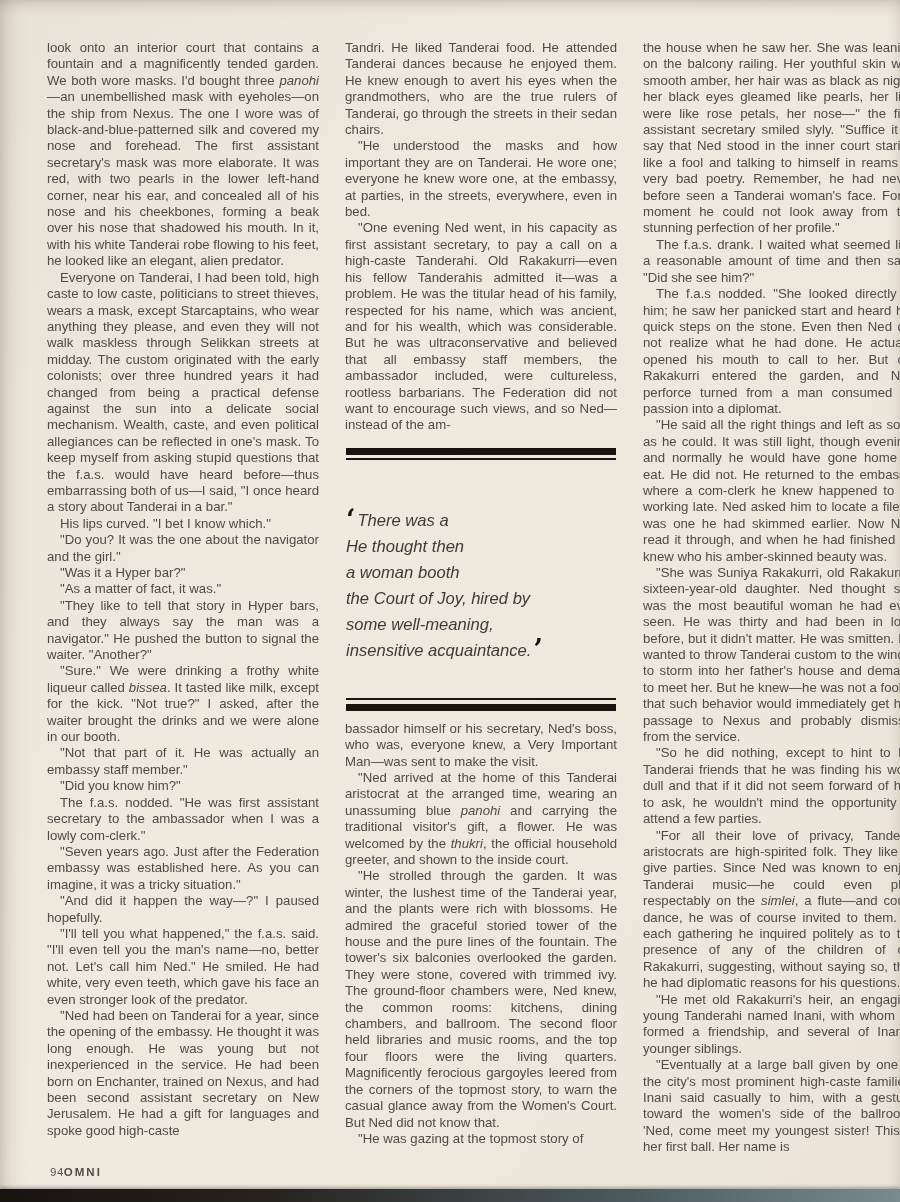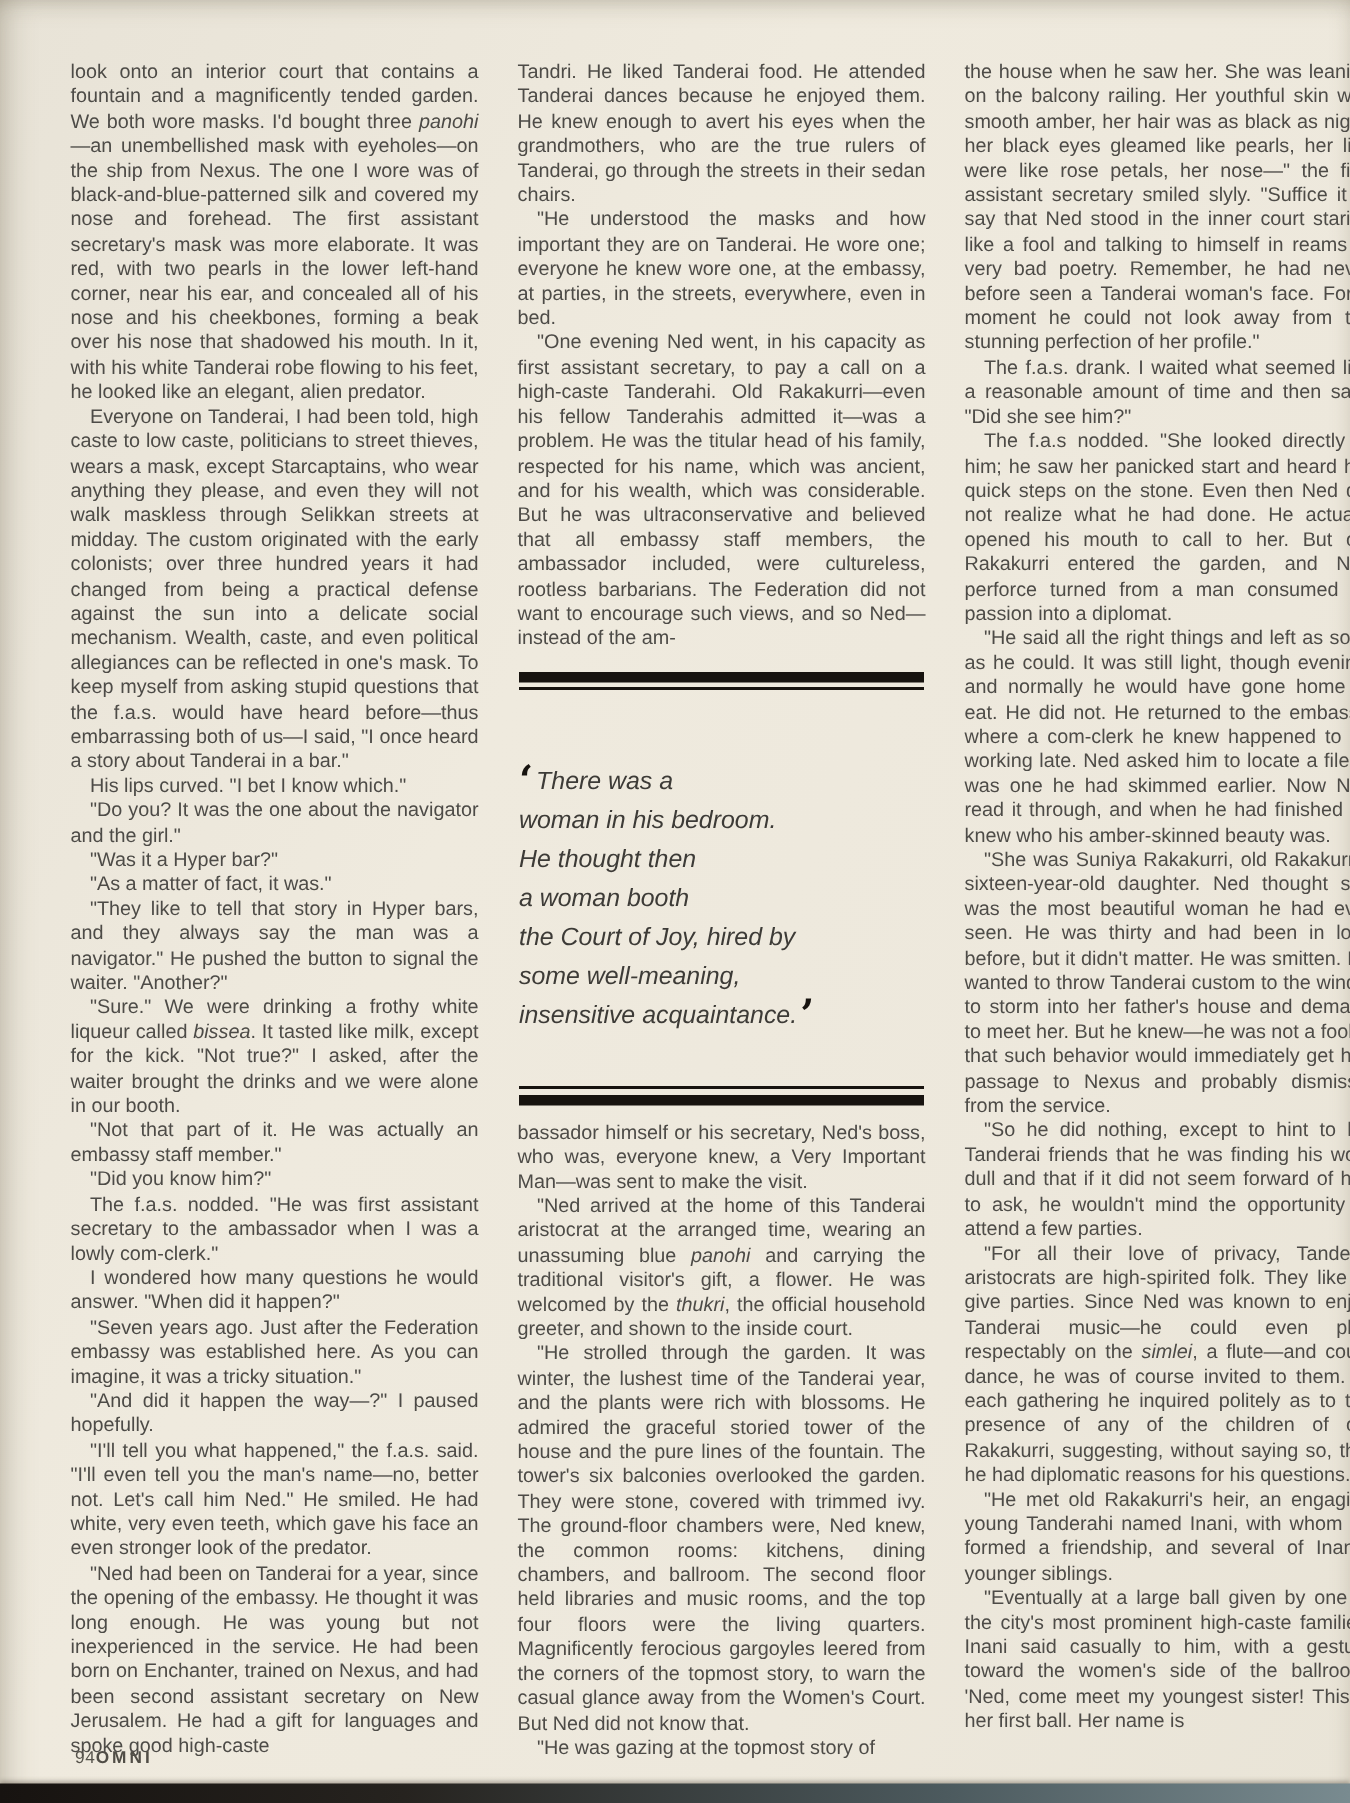--- a/index.html
+++ b/index.html
@@ -80,40 +80,38 @@
         <p class="para ind">Everyone on Tanderai, I had been told, high caste to low caste, politicians to street thieves, wears a mask, except Starcaptains, who wear anything they please, and even they will not walk maskless through Selikkan streets at midday. The custom originated with the early colonists; over three hundred years it had changed from being a practical defense against the sun into a delicate social mechanism. Wealth, caste, and even political allegiances can be reflected in one's mask. To keep myself from asking stupid questions that the f.a.s. would have heard before—thus embarrassing both of us—I said, "I once heard a story about Tanderai in a bar."</p>
         <p class="para ind">His lips curved. "I bet I know which."</p>
         <p class="para ind">"Do you? It was the one about the navigator and the girl."</p>
         <p class="para ind">"Was it a Hyper bar?"</p>
         <p class="para ind">"As a matter of fact, it was."</p>
         <p class="para ind">"They like to tell that story in Hyper bars, and they always say the man was a navigator." He pushed the button to signal the waiter. "Another?"</p>
         <p class="para ind">"Sure." We were drinking a frothy white liqueur called <i>bissea</i>. It tasted like milk, except for the kick. "Not true?" I asked, after the waiter brought the drinks and we were alone in our booth.</p>
         <p class="para ind">"Not that part of it. He was actually an embassy staff member."</p>
         <p class="para ind">"Did you know him?"</p>
         <p class="para ind">The f.a.s. nodded. "He was first assistant secretary to the ambassador when I was a lowly com-clerk."</p>
-        <p class="para ind">I wondered how many questions he would answer. "When did it happen?"</p>
         <p class="para ind">"Seven years ago. Just after the Federation embassy was established here. As you can imagine, it was a tricky situation."</p>
         <p class="para ind">"And did it happen the way—?" I paused hopefully.</p>
         <p class="para ind">"I'll tell you what happened," the f.a.s. said. "I'll even tell you the man's name—no, better not. Let's call him Ned." He smiled. He had white, very even teeth, which gave his face an even stronger look of the predator.</p>
         <p class="para ind">"Ned had been on Tanderai for a year, since the opening of the embassy. He thought it was long enough. He was young but not inexperienced in the service. He had been born on Enchanter, trained on Nexus, and had been second assistant secretary on New Jerusalem. He had a gift for languages and spoke good high-caste</p>
       </div>
 
     <div class="col">
       <div>
           <p class="para">Tandri. He liked Tanderai food. He attended Tanderai dances because he enjoyed them. He knew enough to avert his eyes when the grandmothers, who are the true rulers of Tanderai, go through the streets in their sedan chairs.</p>
           <p class="para ind">"He understood the masks and how important they are on Tanderai. He wore one; everyone he knew wore one, at the embassy, at parties, in the streets, everywhere, even in bed.</p>
           <p class="para ind">"One evening Ned went, in his capacity as first assistant secretary, to pay a call on a high-caste Tanderahi. Old Rakakurri—even his fellow Tanderahis admitted it—was a problem. He was the titular head of his family, respected for his name, which was ancient, and for his wealth, which was considerable. But he was ultraconservative and believed that all embassy staff members, the ambassador included, were cultureless, rootless barbarians. The Federation did not want to encourage such views, and so Ned—instead of the am-</p>
         </div>
 
       <div class="pull-quote">
         <div class="rule-thick"></div>
         <div class="rule-thin rule-gap-top"></div>
         <div class="quote-body">
             <div class="qline"><span class="qmark qmark-open">‘</span>There was a</div>
-            <div class="qline">woman in his bedroom.</div>
             <div class="qline">He thought then</div>
             <div class="qline">a woman booth</div>
             <div class="qline">the Court of Joy, hired by</div>
             <div class="qline">some well-meaning,</div>
             <div class="qline">insensitive acquaintance.<span class="qmark qmark-close">’</span></div>
           </div>
         <div class="rule-thin rule-gap-bottom"></div>
         <div class="rule-thick"></div>
       </div>
 

